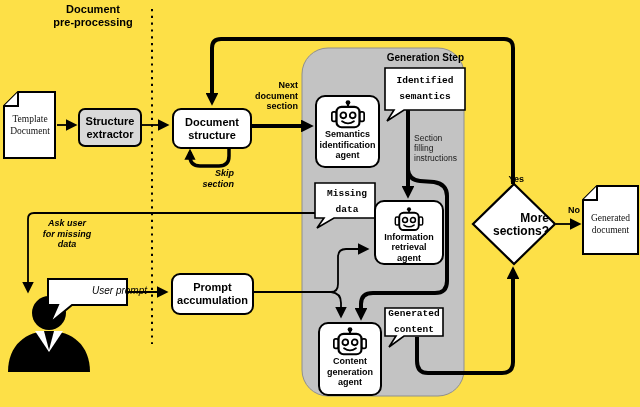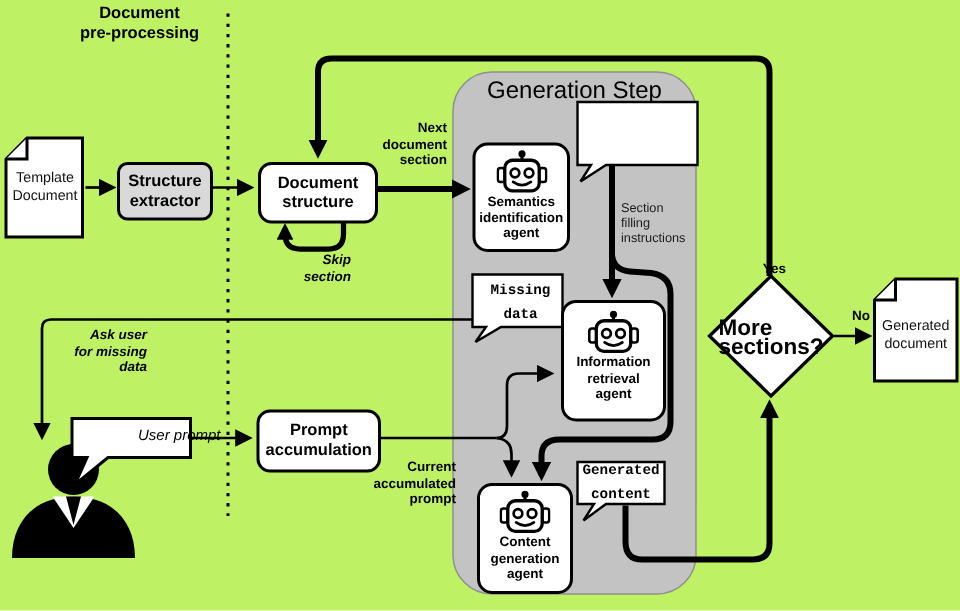--- a/index.html
+++ b/index.html
@@ -1,35 +1,35 @@
 <!DOCTYPE html>
 <html><head>
 <meta charset="utf-8">
 <style>
   html,body{margin:0;padding:0;background:#fff;}
-  .stage{position:relative;width:640px;height:407px;background:#bef264;
+  .stage{position:relative;width:640px;height:407px;background:#fde047;
          font-family:"Liberation Sans",sans-serif;color:#000;overflow:hidden;}
   .lbl{white-space:pre-line;}
   svg.layer{position:absolute;left:0;top:0;z-index:2;pointer-events:none;}
   .hdr{position:absolute;z-index:3;font-weight:bold;font-size:11px;line-height:13px;}
   .box{position:absolute;z-index:3;display:flex;align-items:center;justify-content:center;
        text-align:center;background:#fff;border:2.4px solid #000;border-radius:9px;
        font-weight:bold;font-size:11px;line-height:13px;}
   .box.gray{background:#d9d9d9;border-width:2px;border-radius:7px;}
   .agent{position:absolute;z-index:3;display:flex;flex-direction:column;align-items:center;
          justify-content:flex-start;background:#fff;border:2px solid #000;border-radius:10px;
          font-weight:bold;font-size:9px;line-height:10.5px;text-align:center;padding-top:3px;box-sizing:border-box;}
-  .panel-title{position:absolute;z-index:3;font-weight:normal;font-size:16px;text-align:center;}
+  .panel-title{position:absolute;z-index:3;font-weight:bold;font-size:10px;text-align:right;}
   .bubble-text{position:absolute;z-index:3;font-family:"Liberation Mono","DejaVu Sans Mono",monospace;
                font-weight:bold;font-size:9.5px;line-height:16px;text-align:center;}
   .small-label{position:absolute;z-index:3;font-size:9px;font-weight:bold;line-height:10.5px;text-align:right;}
   .plain-label{position:absolute;z-index:3;font-size:8.5px;font-weight:400;line-height:10px;text-align:left;color:#1a1a1a;}
   .italic{font-style:italic;}
-  .doc-text{position:absolute;z-index:3;font-size:9.5px;line-height:12px;text-align:center;color:#111;}
-  .diamond-text{position:absolute;z-index:3;font-weight:bold;font-size:15px;line-height:13px;text-align:left;}
+  .doc-text{position:absolute;z-index:3;font-size:9.5px;line-height:12px;text-align:center;color:#111;font-family:Liberation Serif, serif;}
+  .diamond-text{position:absolute;z-index:3;font-weight:bold;font-size:12px;line-height:13px;text-align:right;}
   .user-bubble-text{position:absolute;z-index:3;font-style:italic;font-size:10px;text-align:center;padding-left:32px;}
 </style>
 </head>
 <body>
 
 <div class="stage">
 
   <svg class="layer" width="640" height="407" viewBox="0 0 640 407">
     <defs>
       <marker id="mThick" viewBox="0 0 10 10" refX="7" refY="5" markerUnits="strokeWidth" markerWidth="3.2" markerHeight="3.2" orient="auto">
@@ -111,21 +111,21 @@
       <rect x="6.5" y="8" width="27" height="24" rx="6" fill="#fff" stroke="#000" stroke-width="2.6"></rect>
       <circle cx="14.5" cy="18" r="3.4" fill="#fff" stroke="#000" stroke-width="2.1"></circle>
       <circle cx="25.5" cy="18" r="3.4" fill="#fff" stroke="#000" stroke-width="2.1"></circle>
       <path d="M13,25 Q20,30 27,25" fill="none" stroke="#000" stroke-width="2.1" stroke-linecap="round"></path>
     </svg>
     <div class="lbl">Semantics
 identification
 agent</div>
   </div>
 
-  <div class="agent" style="left:374px;top:200px;width:70px;height:81px;padding-top:5px;">
+  <div class="agent" style="left:374px;top:200px;width:70px;height:65px;padding-top:5px;">
     <svg width="34" height="29" viewBox="0 0 40 34">
       <rect x="18.8" y="2.5" width="2.4" height="6" fill="#000"></rect>
       <circle cx="20" cy="3" r="2.8" fill="#000"></circle>
       <rect x="1" y="14" width="5.5" height="11" rx="2.2" fill="#fff" stroke="#000" stroke-width="2"></rect>
       <rect x="33.5" y="14" width="5.5" height="11" rx="2.2" fill="#fff" stroke="#000" stroke-width="2"></rect>
       <rect x="6.5" y="8" width="27" height="24" rx="6" fill="#fff" stroke="#000" stroke-width="2.6"></rect>
       <circle cx="14.5" cy="18" r="3.4" fill="#fff" stroke="#000" stroke-width="2.1"></circle>
       <circle cx="25.5" cy="18" r="3.4" fill="#fff" stroke="#000" stroke-width="2.1"></circle>
       <path d="M13,25 Q20,30 27,25" fill="none" stroke="#000" stroke-width="2.1" stroke-linecap="round"></path>
     </svg>
@@ -148,36 +148,35 @@
     <div class="lbl">Content
 generation
 agent</div>
   </div>
 
   <div class="diamond-text lbl" style="left:479px;top:212px;width:70px;">More
 sections?</div>
   <div class="doc-text lbl" style="left:583px;top:212px;width:55px;">Generated
 document</div>
 
+  <div class="bubble-text lbl" style="left:385px;top:73px;width:80px;">Identified
+semantics</div>
   <div class="bubble-text lbl" style="left:315px;top:186px;width:64px;">Missing
 data</div>
   <div class="bubble-text lbl" style="left:385px;top:306px;width:58px;">Generated
 content</div>
   <div class="user-bubble-text" style="left:48px;top:285px;width:79px;">User prompt</div>
 
   <div class="small-label lbl" style="left:240px;top:80px;width:58px;">Next
 document
 section</div>
   <div class="small-label italic lbl" style="left:188px;top:168px;width:46px;">Skip
 section</div>
   <div class="plain-label lbl" style="left:414px;top:133px;width:52px;">Section
 filling
 instructions</div>
-  <div class="small-label italic lbl" style="left:36px;top:218px;width:62px;text-align:right;">Ask user
+  <div class="small-label italic lbl" style="left:36px;top:218px;width:62px;text-align:center;">Ask user
 for missing
 data</div>
-  <div class="small-label lbl" style="left:238px;top:306px;width:66px;">Current
-accumulated
-prompt</div>
   <div class="small-label" style="left:500px;top:174px;width:24px;text-align:right;">Yes</div>
   <div class="small-label" style="left:554px;top:205px;width:26px;">No</div>
 
 </div>
 
 </body></html>

